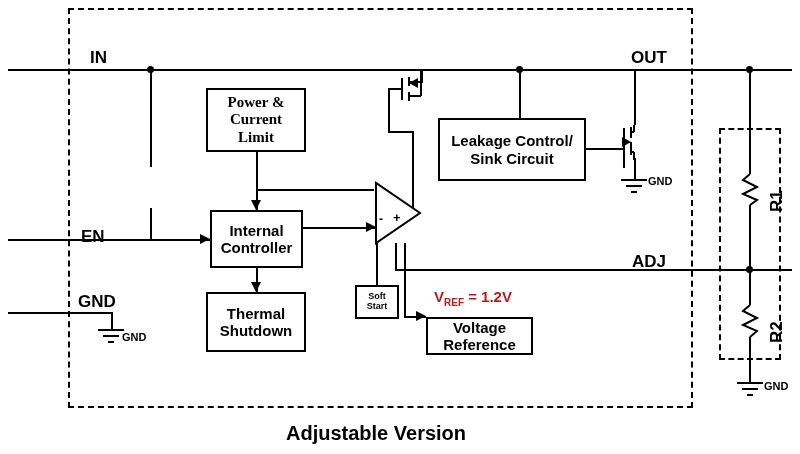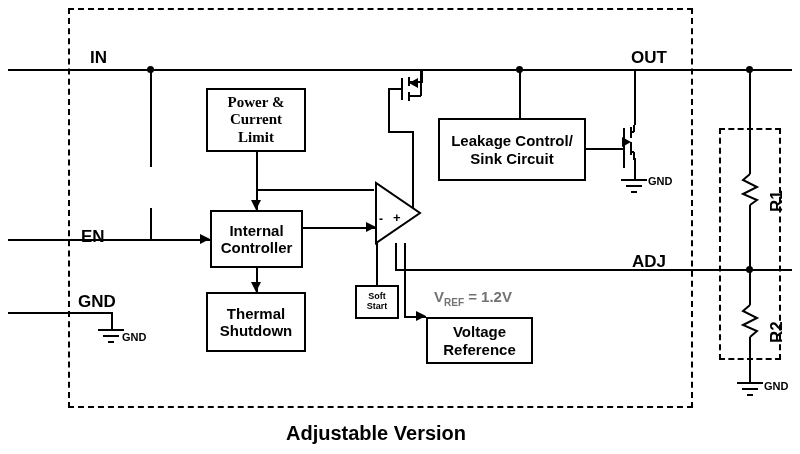--- a/index.html
+++ b/index.html
@@ -72,21 +72,21 @@
     position: absolute;
     font-weight: bold;
     font-size: 20px;
     color: #000000;
     white-space: nowrap;
   }
   .vref {
     position: absolute;
     font-weight: bold;
     font-size: 15px;
-    color: #737373;
+    color: #b91c1c;
     white-space: nowrap;
   }
   .vref sub { font-size: 10px; }
 
   
   .dot {
     position: absolute;
     width: 7px;
     height: 7px;
     background: #000000;
@@ -236,21 +236,21 @@
   <div class="box" style="left:206px; top:292px; width:100px; height:60px;">
     <span style="white-space:pre-line;">Thermal
 Shutdown</span>
   </div>
 
   <div class="box small" style="left:355px; top:285px; width:44px; height:34px;">
     <span style="white-space:pre-line;">Soft
 Start</span>
   </div>
 
-  <div class="box" style="left:426px; top:317px; width:107px; height:47px;">
+  <div class="box" style="left:426px; top:317px; width:107px; height:38px;">
     <span style="white-space:pre-line;">Voltage
 Reference</span>
   </div>
 
   <div class="box" style="left:438px; top:118px; width:148px; height:63px;">
     <span style="white-space:pre-line;">Leakage Control/
 Sink Circuit</span>
   </div>
 
   <div class="label" style="left:90px; top:48px;">IN</div>

